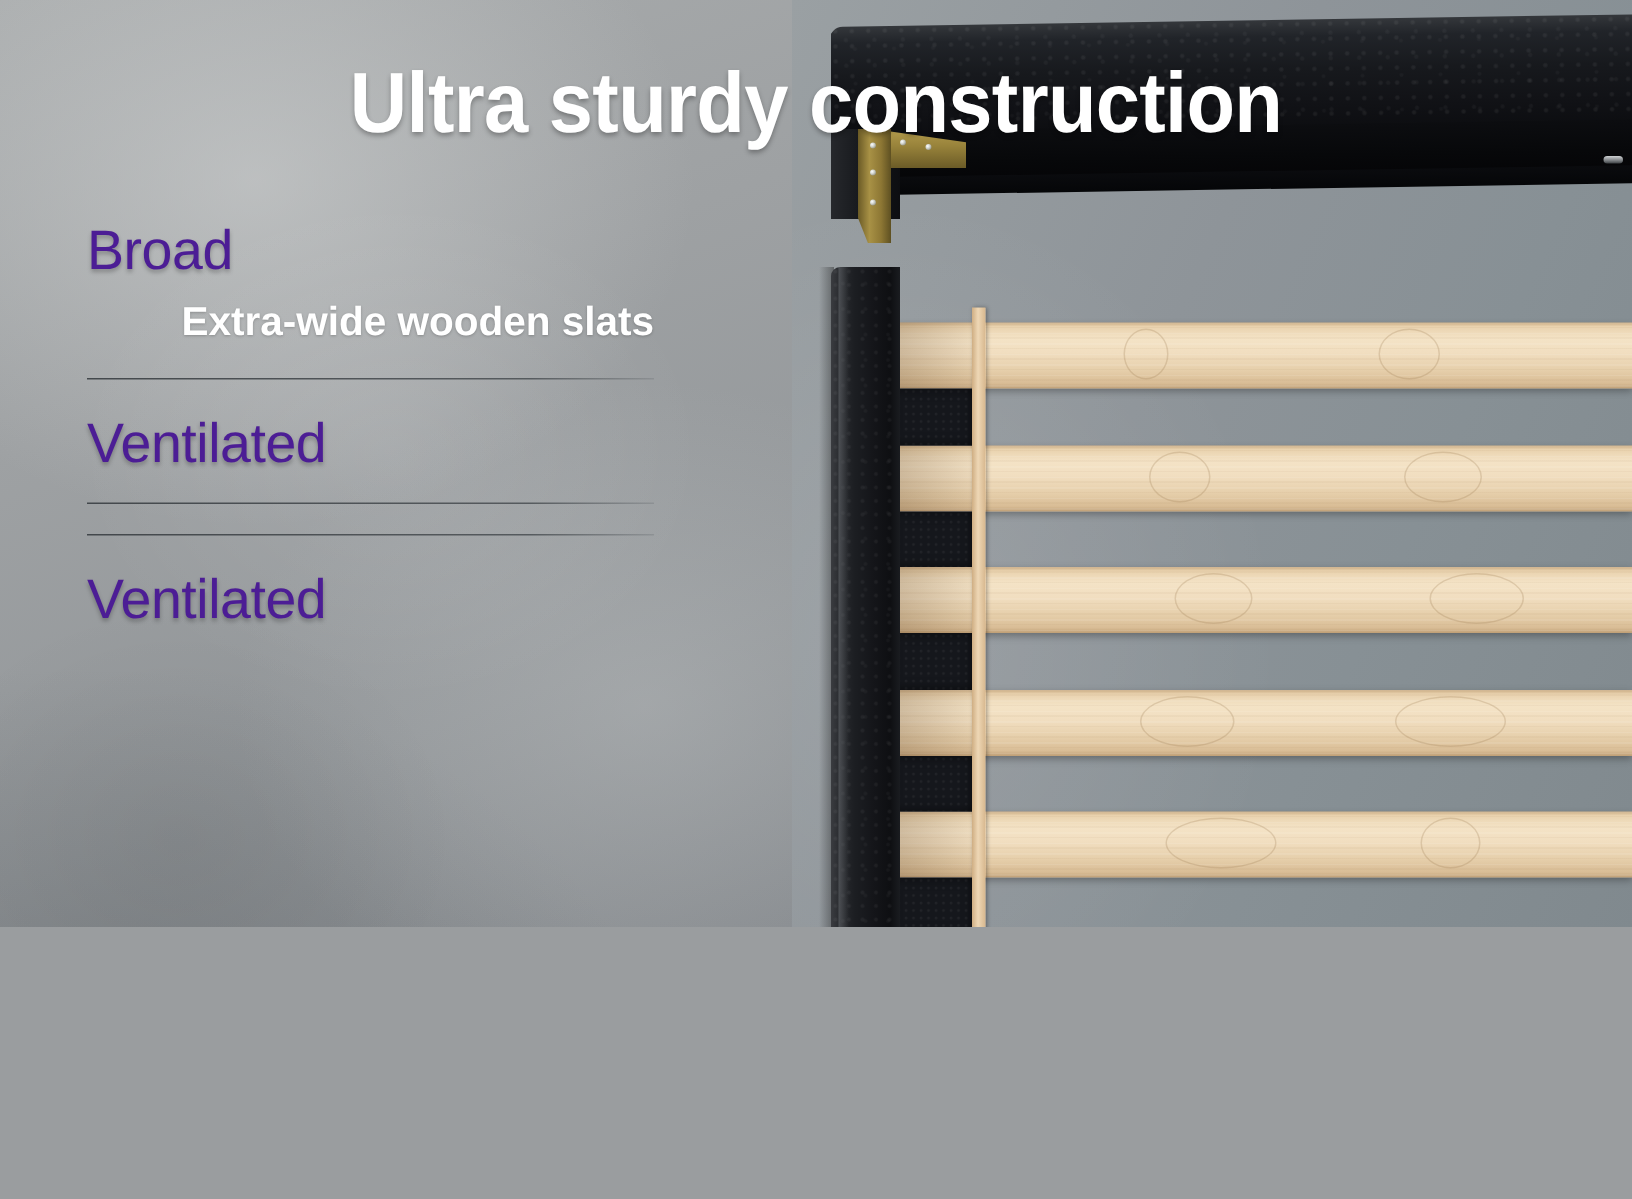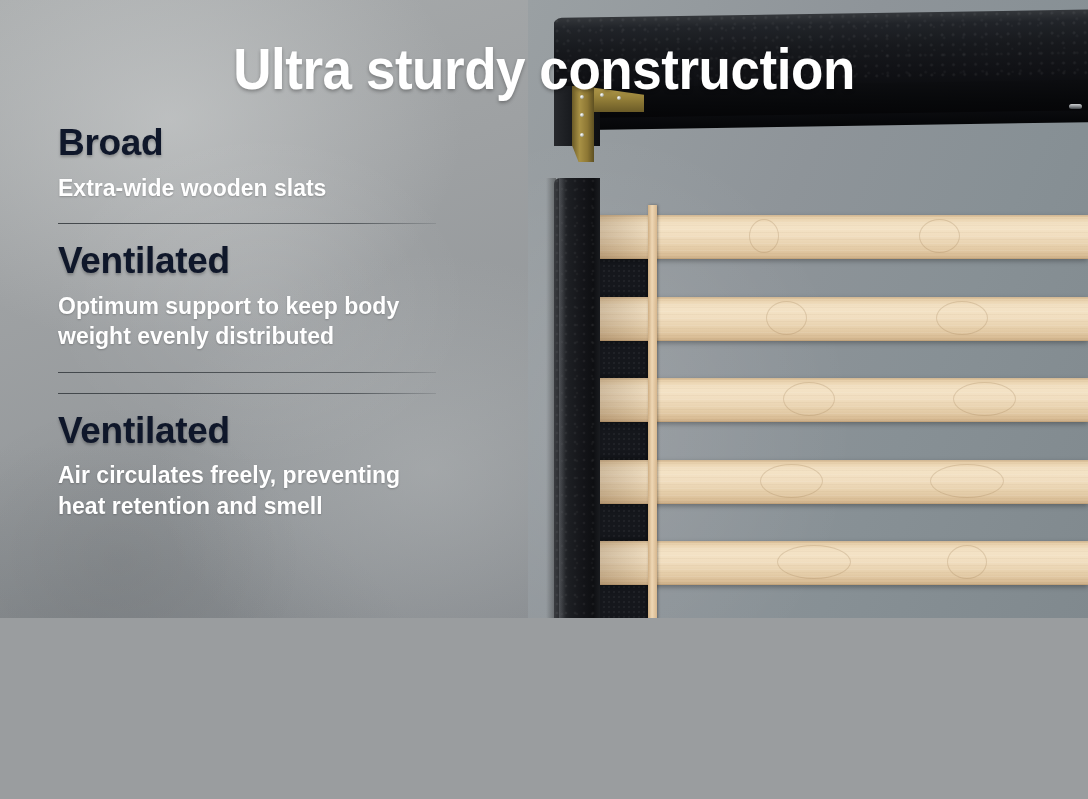--- a/index.html
+++ b/index.html
@@ -226,34 +226,36 @@
   }
 
   .features {
     position:absolute;
     left:58px; top:124px;
     width:378px;
   }
   .feature { position:relative; }
   .feature-head {
     font-size:37px;
-    font-weight:700;
+    font-weight:400;
     letter-spacing:-0.3px;
-    color:#0f172a;
+    color:#4c1d95;
     line-height:1.02;
     text-shadow:0 2px 3px rgba(0,0,0,.26);
+    margin-top:24px;
   }
   .feature-desc {
     margin-top:11px;
-    font-size:23px;
+    font-size:27px;
     font-weight:700;
     line-height:1.32;
     color:#ffffff;
     text-shadow:0 1px 2px rgba(0,0,0,.22);
     white-space:pre-line;
+    text-align:right;
   }
   .divider {
     height:1px;
     background:linear-gradient(to right, rgba(62,67,71,.95) 0%, rgba(72,77,81,.85) 78%, rgba(110,115,119,.35) 100%);
     margin:20px 0 18px 0;
   }
   .f0 { margin-bottom:0; }
 </style>
 </head>
 <body>
@@ -361,28 +363,24 @@
   <div class="features">
 
     <div class="feature f0">
       <div class="feature-head">Broad</div>
       <div class="feature-desc">Extra-wide wooden slats</div>
     </div>
     <div class="divider"></div>
 
     <div class="feature">
       <div class="feature-head">Ventilated</div>
-      <div class="feature-desc">Optimum support to keep body
-weight evenly distributed</div>
     </div>
     <div class="divider"></div>
 
     <div class="divider"></div>
 
     <div class="feature">
       <div class="feature-head">Ventilated</div>
-      <div class="feature-desc">Air circulates freely, preventing
-heat retention and smell</div>
     </div>
 
   </div>
 
 </div>
 
 </body></html>

